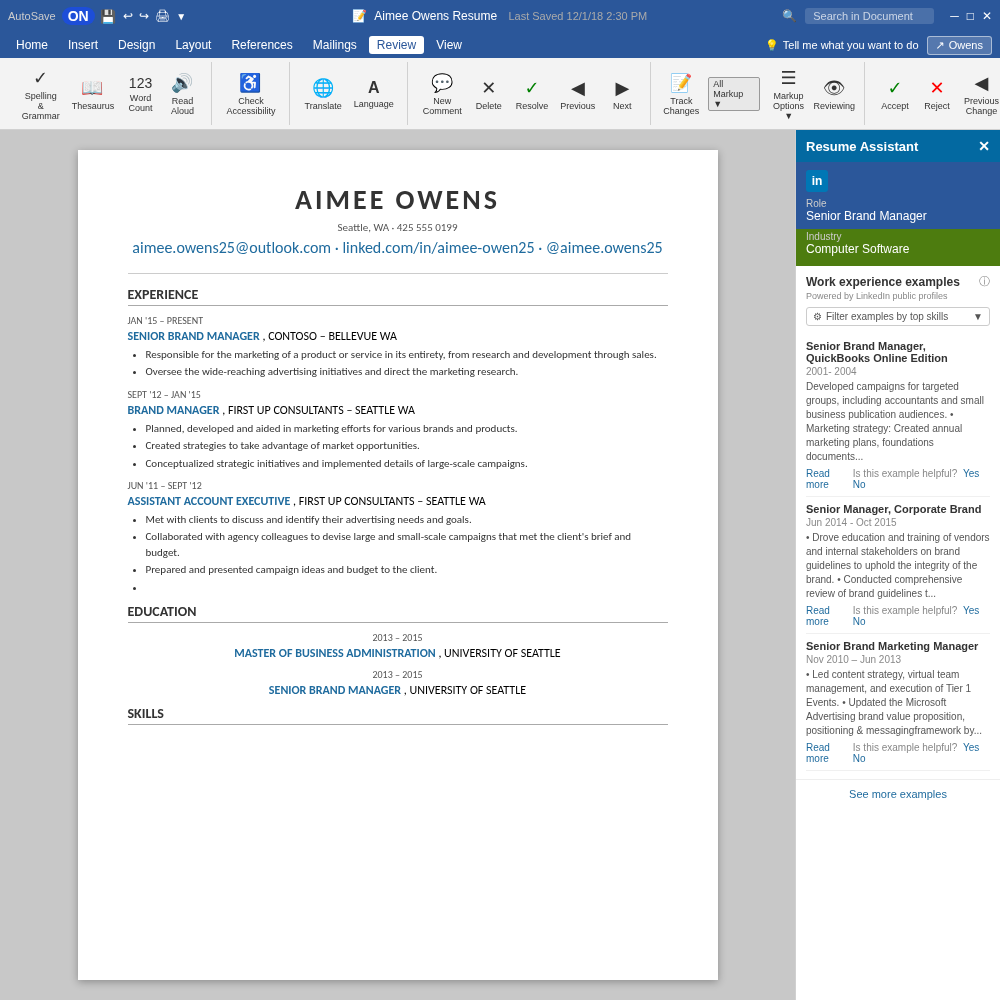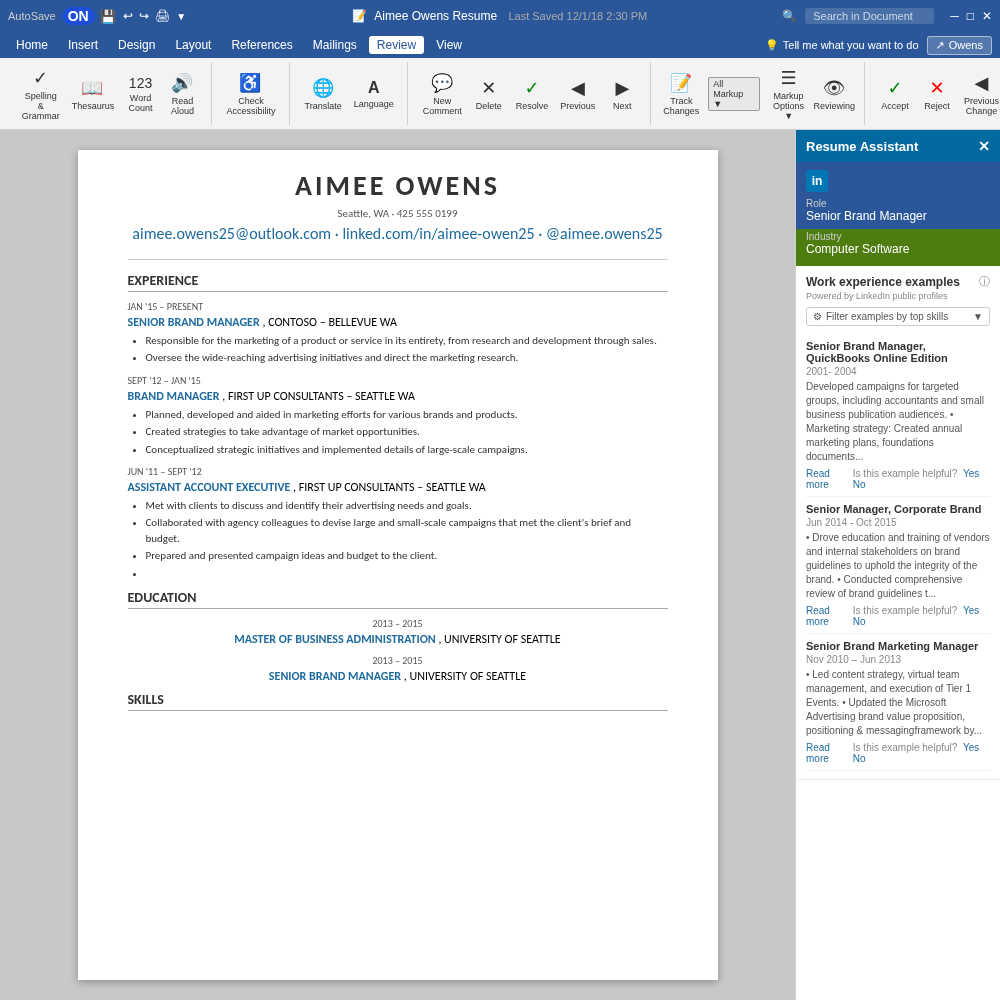--- a/index.html
+++ b/index.html
@@ -129,21 +129,21 @@
       overflow-y: auto;
       padding: 20px;
       display: flex;
       justify-content: center;
     }
     .doc-page {
       background: white;
       width: 640px;
       min-height: 750px;
       box-shadow: 0 2px 8px rgba(0,0,0,0.3);
-      padding: 18px 50px;
+      padding: 32px 50px;
       font-family: Calibri, Arial, sans-serif;
     }
 
     
     .resume-name {
       text-align: center;
       font-size: 28px;
       font-weight: bold;
       letter-spacing: 3px;
       color: #333;
@@ -566,15 +566,16 @@
         <div class="ra-example-date">Nov 2010 – Jun 2013</div>
         <div class="ra-example-text">• Led content strategy, virtual team management, and execution of Tier 1 Events.
 • Updated the Microsoft Advertising brand value proposition, positioning &amp; messagingframework by...</div>
         <div class="ra-example-footer">
           <span class="ra-read-more">Read more</span>
           <span class="ra-helpful">Is this example helpful?<span> Yes</span><span> No</span></span>
         </div>
       </div>
     </div>
 
+    <div class="ra-see-more">See more examples</div>
   </div>
 
 </div>
 
 </body></html>

